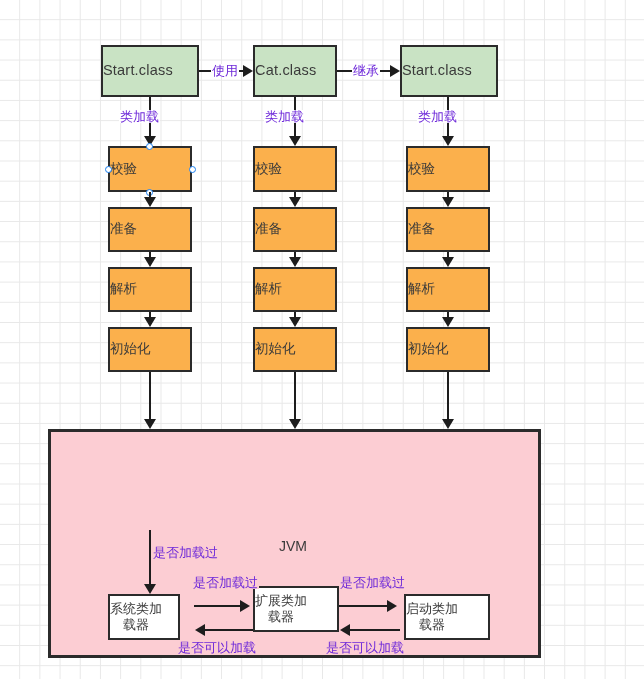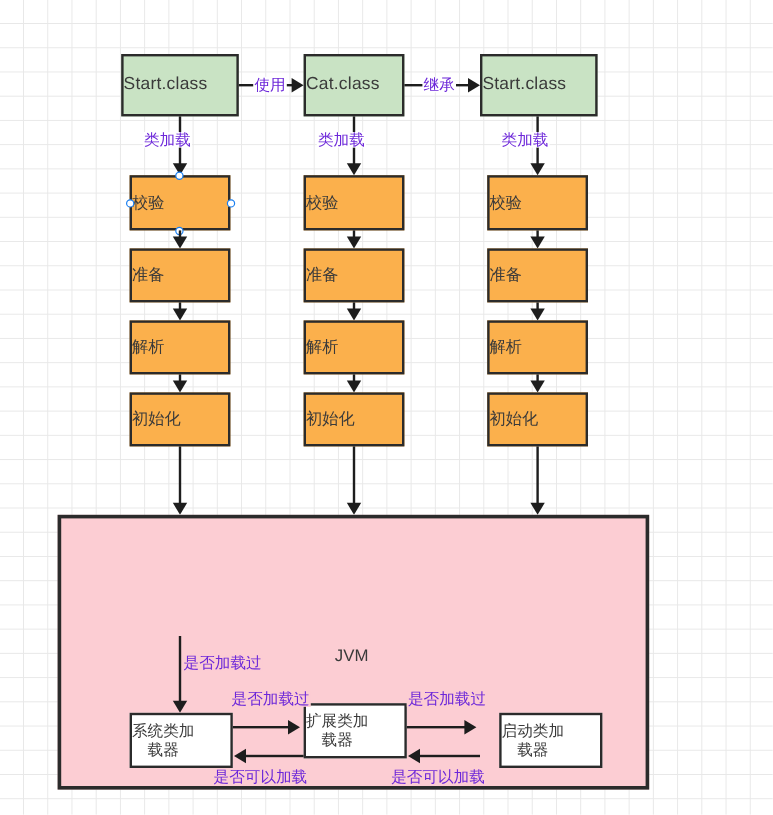--- a/index.html
+++ b/index.html
@@ -241,31 +241,31 @@
   <div class="arrow-down" style="left:442px; top:419px;"></div>
 
   <div class="jvm-box" style="left:48px; top:429px; width:493px; height:229px;"></div>
 
   <div class="jvm-title" style="left:279px; top:538px;">JVM</div>
 
   <div class="vline" style="left:149px; top:530px; height:58px;"></div>
   <div class="arrow-down" style="left:144px; top:584px;"></div>
   <div class="edge-label on-jvm" style="left:152px; top:546px;">是否加载过</div>
 
-  <div class="node white" style="left:108px; top:594px; width:86px; height:46px;">
+  <div class="node white" style="left:108px; top:594px; width:72px; height:46px;">
     <span>系统类加
 载器</span>
   </div>
 
   <div class="node white" style="left:253px; top:586px; width:86px; height:46px;">
     <span>扩展类加
 载器</span>
   </div>
 
-  <div class="node white" style="left:416px; top:594px; width:86px; height:46px;">
+  <div class="node white" style="left:404px; top:594px; width:86px; height:46px;">
     <span>启动类加
 载器</span>
   </div>
 
   <div class="hline" style="left:194px; top:605px; width:48px;"></div>
   <div class="arrow-right" style="left:240px; top:600px;"></div>
   <div class="edge-label on-jvm" style="left:192px; top:576px;">是否加载过</div>
 
   <div class="hline" style="left:205px; top:629px; width:48px;"></div>
   <div class="arrow-left" style="left:195px; top:624px;"></div>

